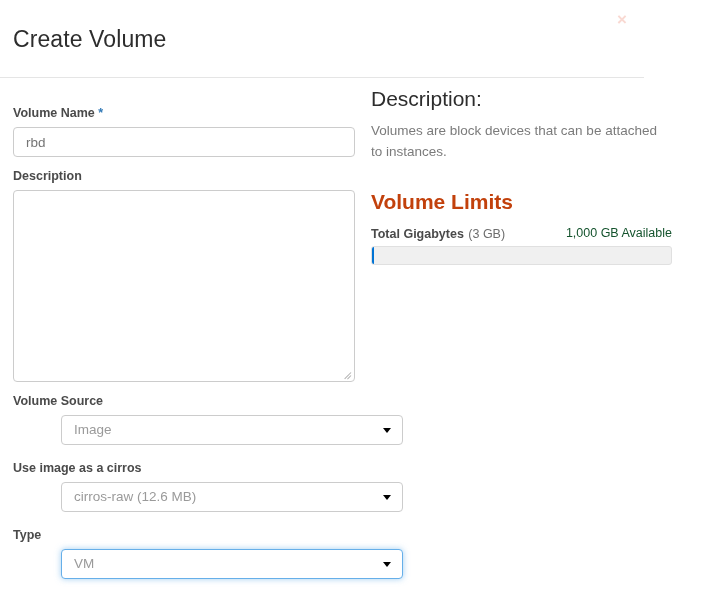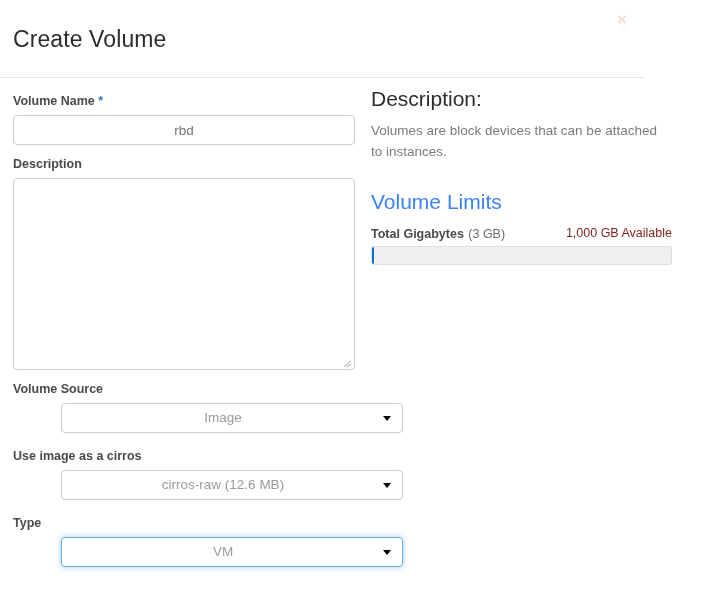--- a/index.html
+++ b/index.html
@@ -58,21 +58,21 @@
 
   
   .modal-body {
     position: relative;
     height: 530px;
   }
 
   .col-left {
     position: absolute;
     left: 13px;
-    top: 16px;
+    top: 28px;
     width: 342px;
   }
   .col-right {
     position: absolute;
     left: 371px;
     top: 8px;
     width: 301px;
   }
 
   
@@ -97,21 +97,20 @@
   .textarea-box {
     display: block;
     width: 342px;
     border: 1px solid #cccccc;
     border-radius: 4px;
     background: #ffffff;
     font-family: "Liberation Sans", sans-serif;
     font-size: 13.5px;
     color: #9a9a9a;
     padding: 0 12px;
-    text-align: center;
   }
 
   .text-input {
     height: 30px;
     line-height: 28px;
   }
 
   .textarea-box {
     height: 192px;
     padding: 8px 12px;
@@ -173,22 +172,22 @@
   }
   .side-p {
     font-size: 13.5px;
     color: #7b7b7b;
     line-height: 1.55;
     margin: 0 0 26px 0;
     width: 295px;
   }
   .side-h2 {
     font-size: 21px;
-    font-weight: 400;
-    color: #3b82f6;
+    font-weight: 700;
+    color: #c2410c;
     margin: 0 0 10px 0;
     line-height: 1.2;
   }
 
   .limit-block { margin-bottom: 14px; }
   .limit-head {
     display: flex;
     justify-content: space-between;
     align-items: center;
     margin-bottom: 4px;
@@ -198,21 +197,21 @@
     font-weight: 700;
     color: #4a4a4a;
   }
   .limit-used {
     font-size: 12.5px;
     font-weight: 400;
     color: #6d6d6d;
   }
   .limit-avail {
     font-size: 12.5px;
-    color: #7f1d1d;
+    color: #14532d;
   }
 
   .bar-track {
     position: relative;
     width: 301px;
     height: 19px;
     background: #f0f0f0;
     border: 1px solid #e0e0e0;
     border-radius: 3px;
     overflow: hidden;

